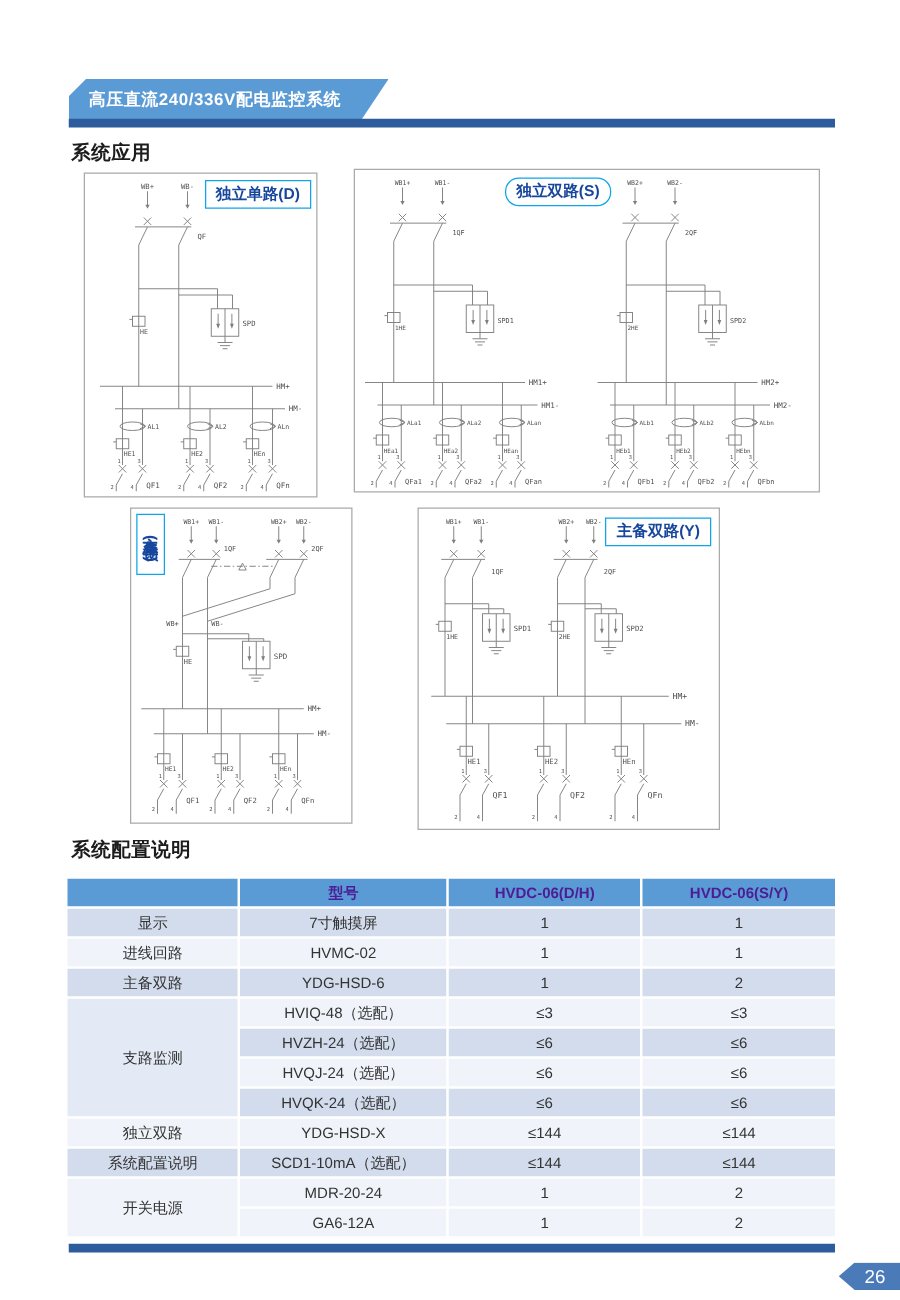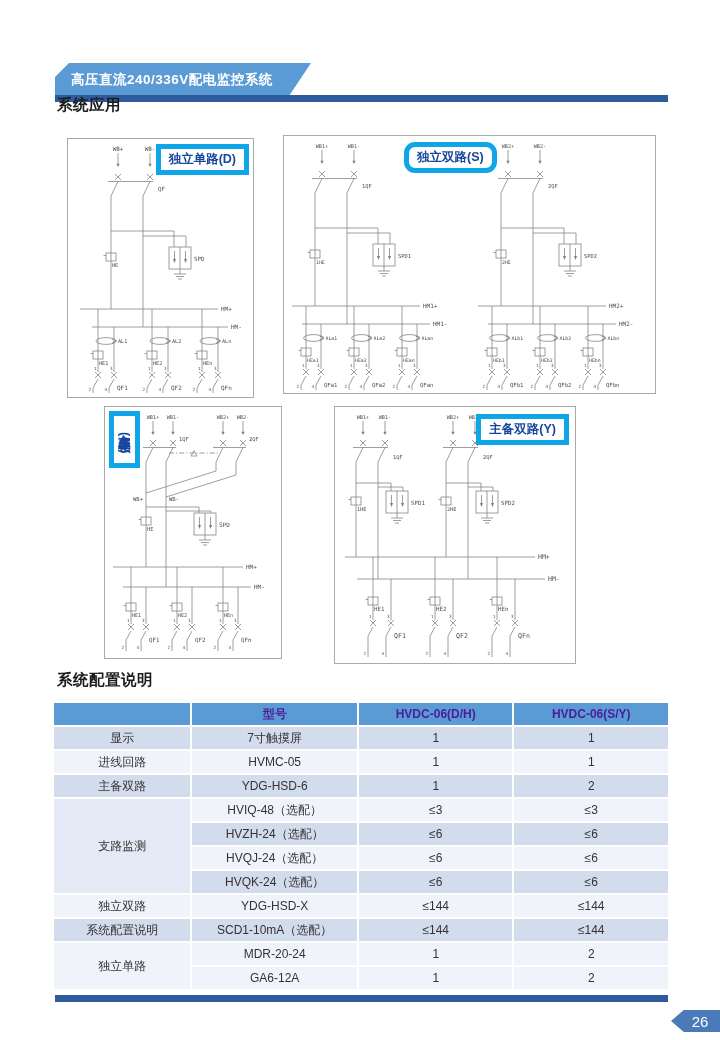--- a/index.html
+++ b/index.html
@@ -9,35 +9,35 @@
   
   .banner{position:absolute;left:55px;top:52px;width:256px;height:33px;background:var(--accent);
           clip-path:polygon(14px 0,100% 0,calc(100% - 22px) 100%,0 100%,0 14px);
           display:flex;align-items:center;padding-left:16px;box-sizing:border-box;}
   .banner span{color:#fff;font-weight:bold;font-size:13.5px;letter-spacing:.5px;}
   .rule{position:absolute;left:55px;width:613px;height:7px;background:var(--bar);}
   .rule.top{top:84px;} .rule.bottom{top:984px;}
 
   .h2{position:absolute;left:57px;font-size:15.5px;font-weight:bold;color:#1c1c1c;
       letter-spacing:.5px;}
-  .h2.apps{top:84px;} .h2.cfg{top:659px;}
+  .h2.apps{top:101px;} .h2.cfg{top:659px;}
 
   
   .dbox{position:absolute;border:1px solid #a9a9a9;background:#fff;}
   .dbox svg{position:absolute;left:0;top:0;}
   .dbox svg line,.dbox svg path,.dbox svg rect,.dbox svg ellipse{stroke:#7e7e7e;stroke-width:.75;fill:none;}
   .dbox svg .f{fill:#7e7e7e;stroke:none;}
   .dbox svg .dash{stroke-dasharray:5 2 1.2 2;}
   .dbox svg text{fill:#4f4f4f;font-family:"DejaVu Sans Mono",monospace;}
   #diag-d{left:67px;top:127px;width:185px;height:258px;}
   #diag-s{left:283px;top:124px;width:371px;height:257px;}
   #diag-h{left:104px;top:395px;width:176px;height:251px;}
   #diag-y{left:334px;top:395px;width:240px;height:256px;}
 
-  .dtitle{position:absolute;border:5px solid #0ea5e9;background:#fff;color:var(--titleblue);
+  .dtitle{position:absolute;border:1px solid #0ea5e9;background:#fff;color:var(--titleblue);
           font-weight:bold;font-size:12.5px;line-height:1;padding:4px 8px;white-space:nowrap;}
   .dtitle.vert{writing-mode:vertical-rl;letter-spacing:2px;padding:8px 4px;}
 
   
   .cfg-table{position:absolute;left:52px;top:690px;width:618px;border-collapse:separate;
              border-spacing:2px;table-layout:fixed;font-size:12px;color:#333;text-align:center;}
   .cfg-table th{background:var(--accent);color:#4c1d95;font-weight:bold;height:20px;font-size:12px;}
   .cfg-table td{height:20px;}
   .cfg-table td.dark{background:var(--dark);}
   .cfg-table td.light{background:var(--light);}
@@ -653,21 +653,21 @@
     </thead>
     <tbody>
         <tr>
           <td rowspan="1" class="dark">显示</td>
           <td class="dark">7寸触摸屏</td>
           <td class="dark">1</td>
           <td class="dark">1</td>
         </tr>
         <tr>
           <td rowspan="1" class="light">进线回路</td>
-          <td class="light">HVMC-05</td>
+          <td class="light">HVMC-02</td>
           <td class="light">1</td>
           <td class="light">1</td>
         </tr>
         <tr>
           <td rowspan="1" class="dark">主备双路</td>
           <td class="dark">YDG-HSD-6</td>
           <td class="dark">1</td>
           <td class="dark">2</td>
         </tr>
         <tr>
@@ -697,21 +697,21 @@
           <td class="light">≤144</td>
           <td class="light">≤144</td>
         </tr>
         <tr>
           <td rowspan="1" class="dark">系统配置说明</td>
           <td class="dark">SCD1-10mA（选配）</td>
           <td class="dark">≤144</td>
           <td class="dark">≤144</td>
         </tr>
         <tr>
-          <td rowspan="2" class="light">独立单路</td>
+          <td rowspan="2" class="light">开关电源</td>
           <td class="light">MDR-20-24</td>
           <td class="light">1</td>
           <td class="light">2</td>
         </tr>
         <tr>
           <td class="light">GA6-12A</td>
           <td class="light">1</td>
           <td class="light">2</td>
         </tr>
       </tbody>

